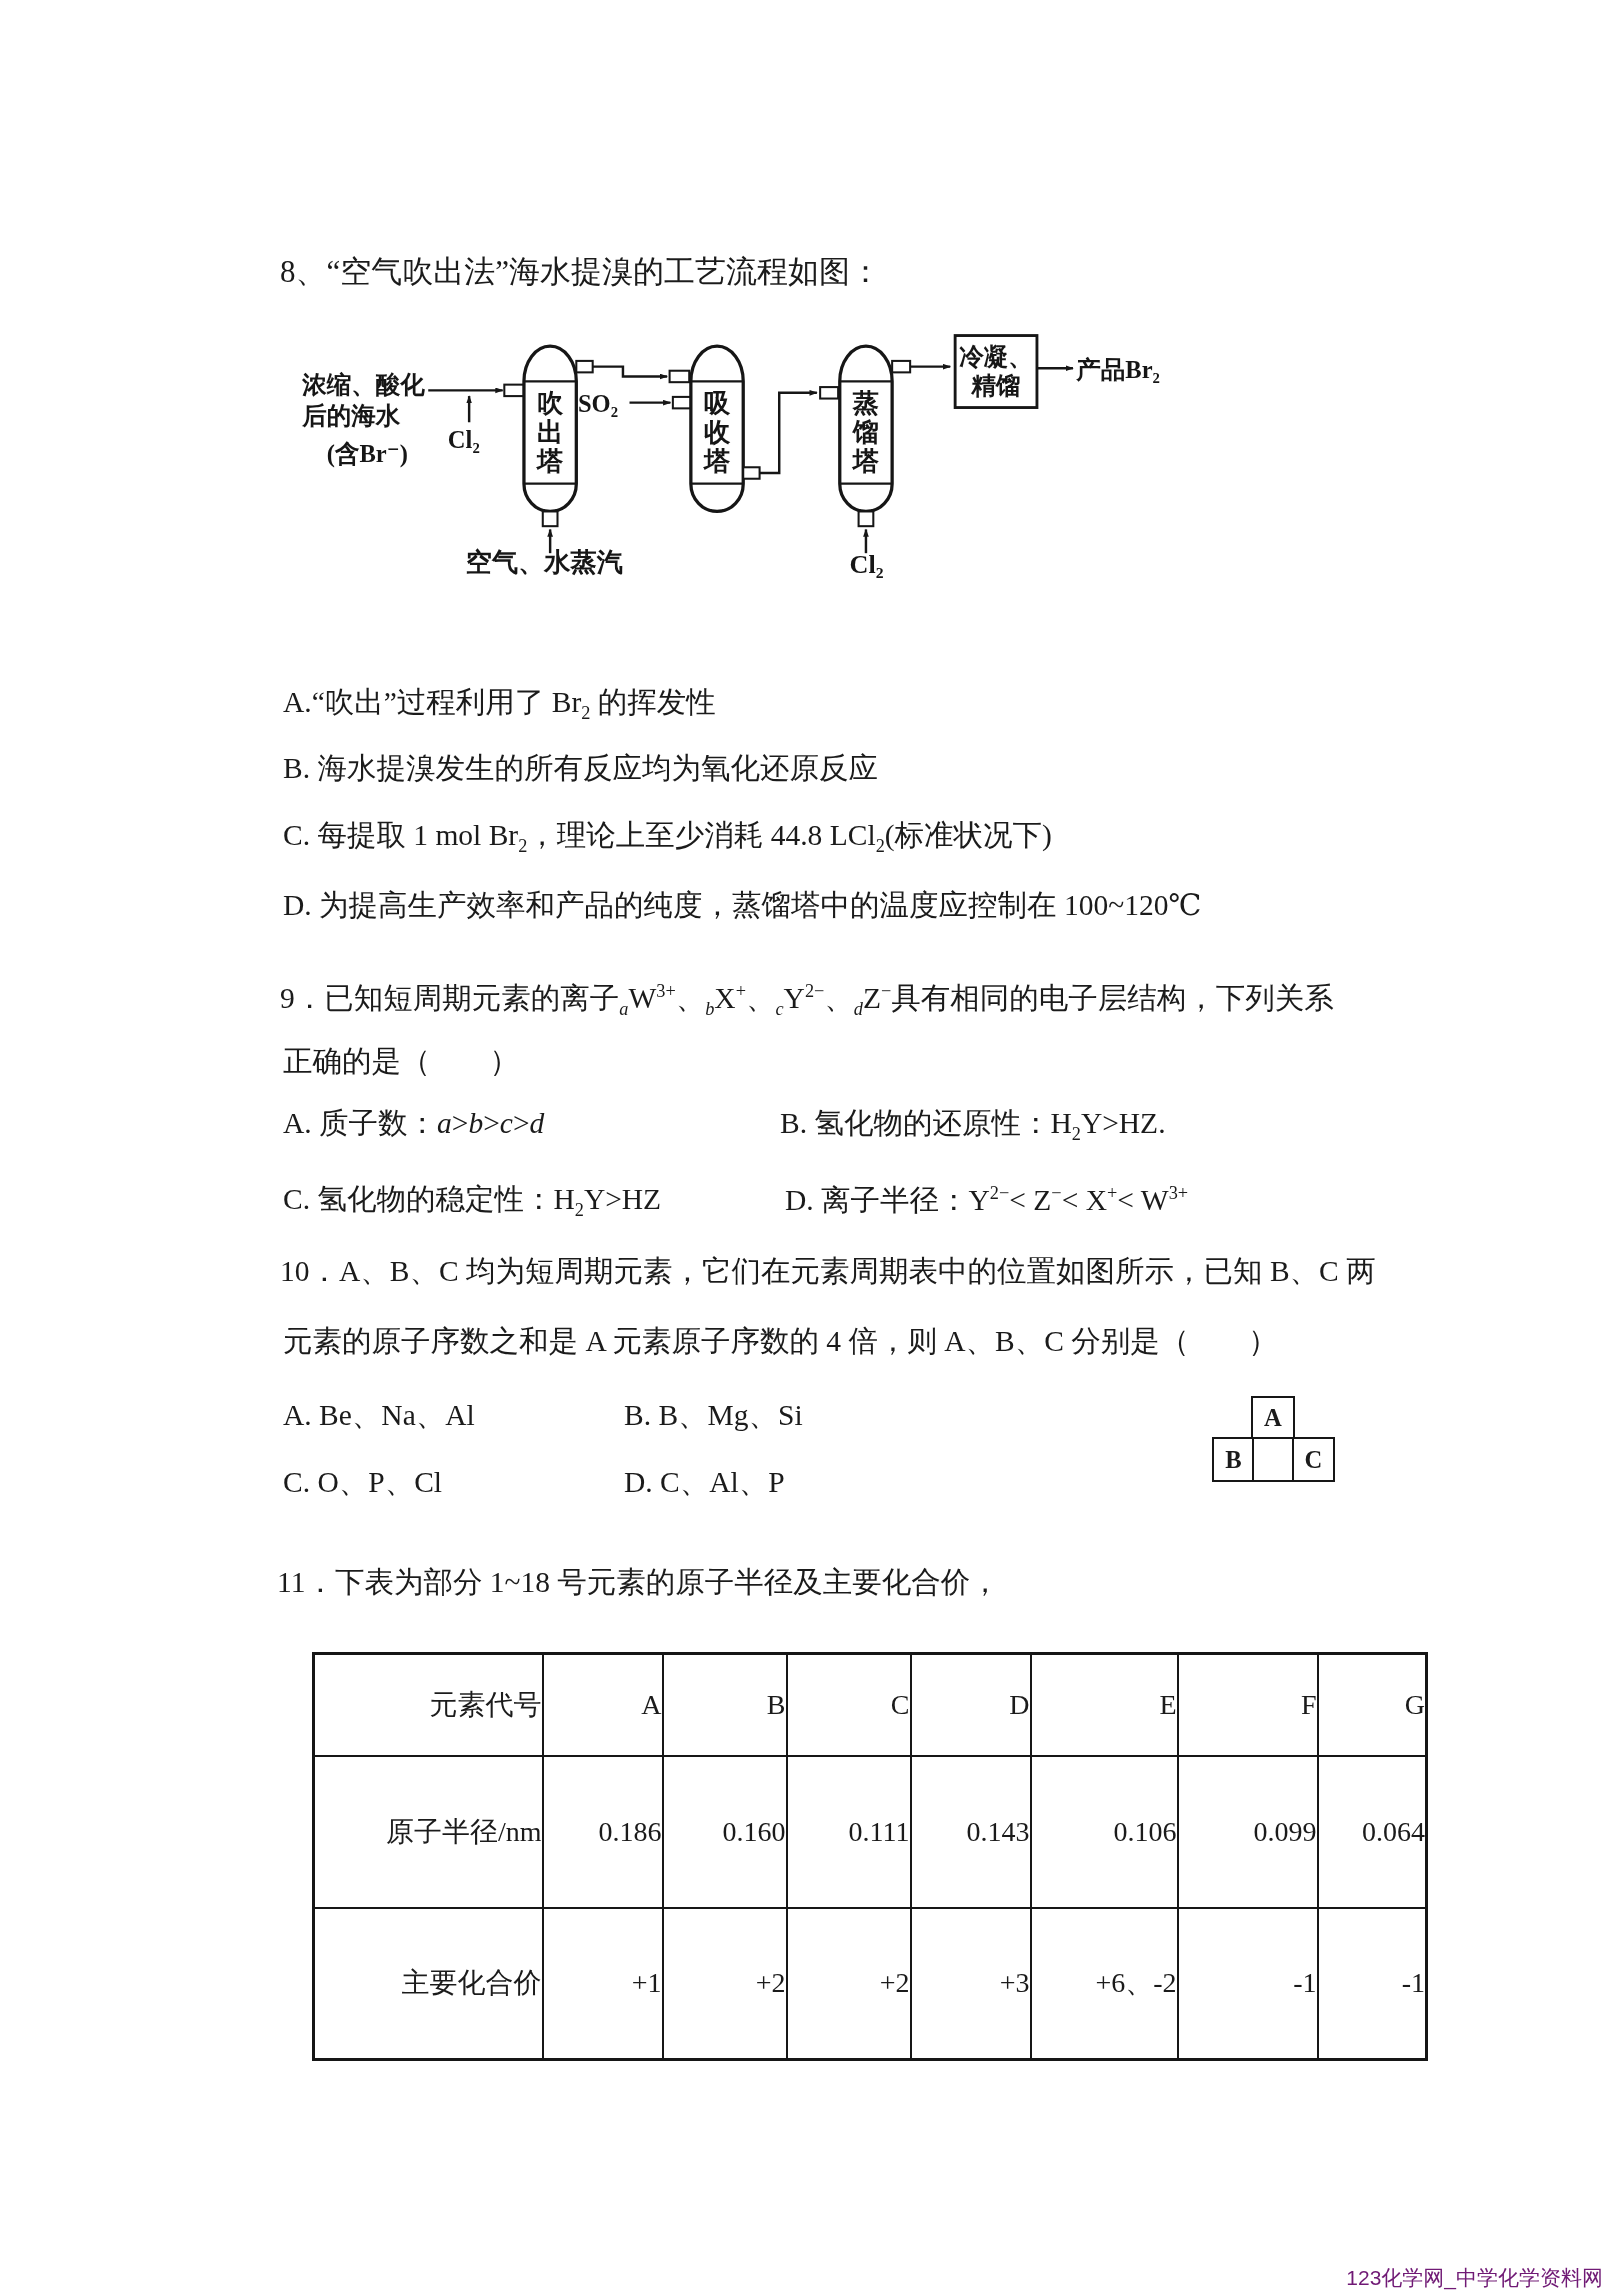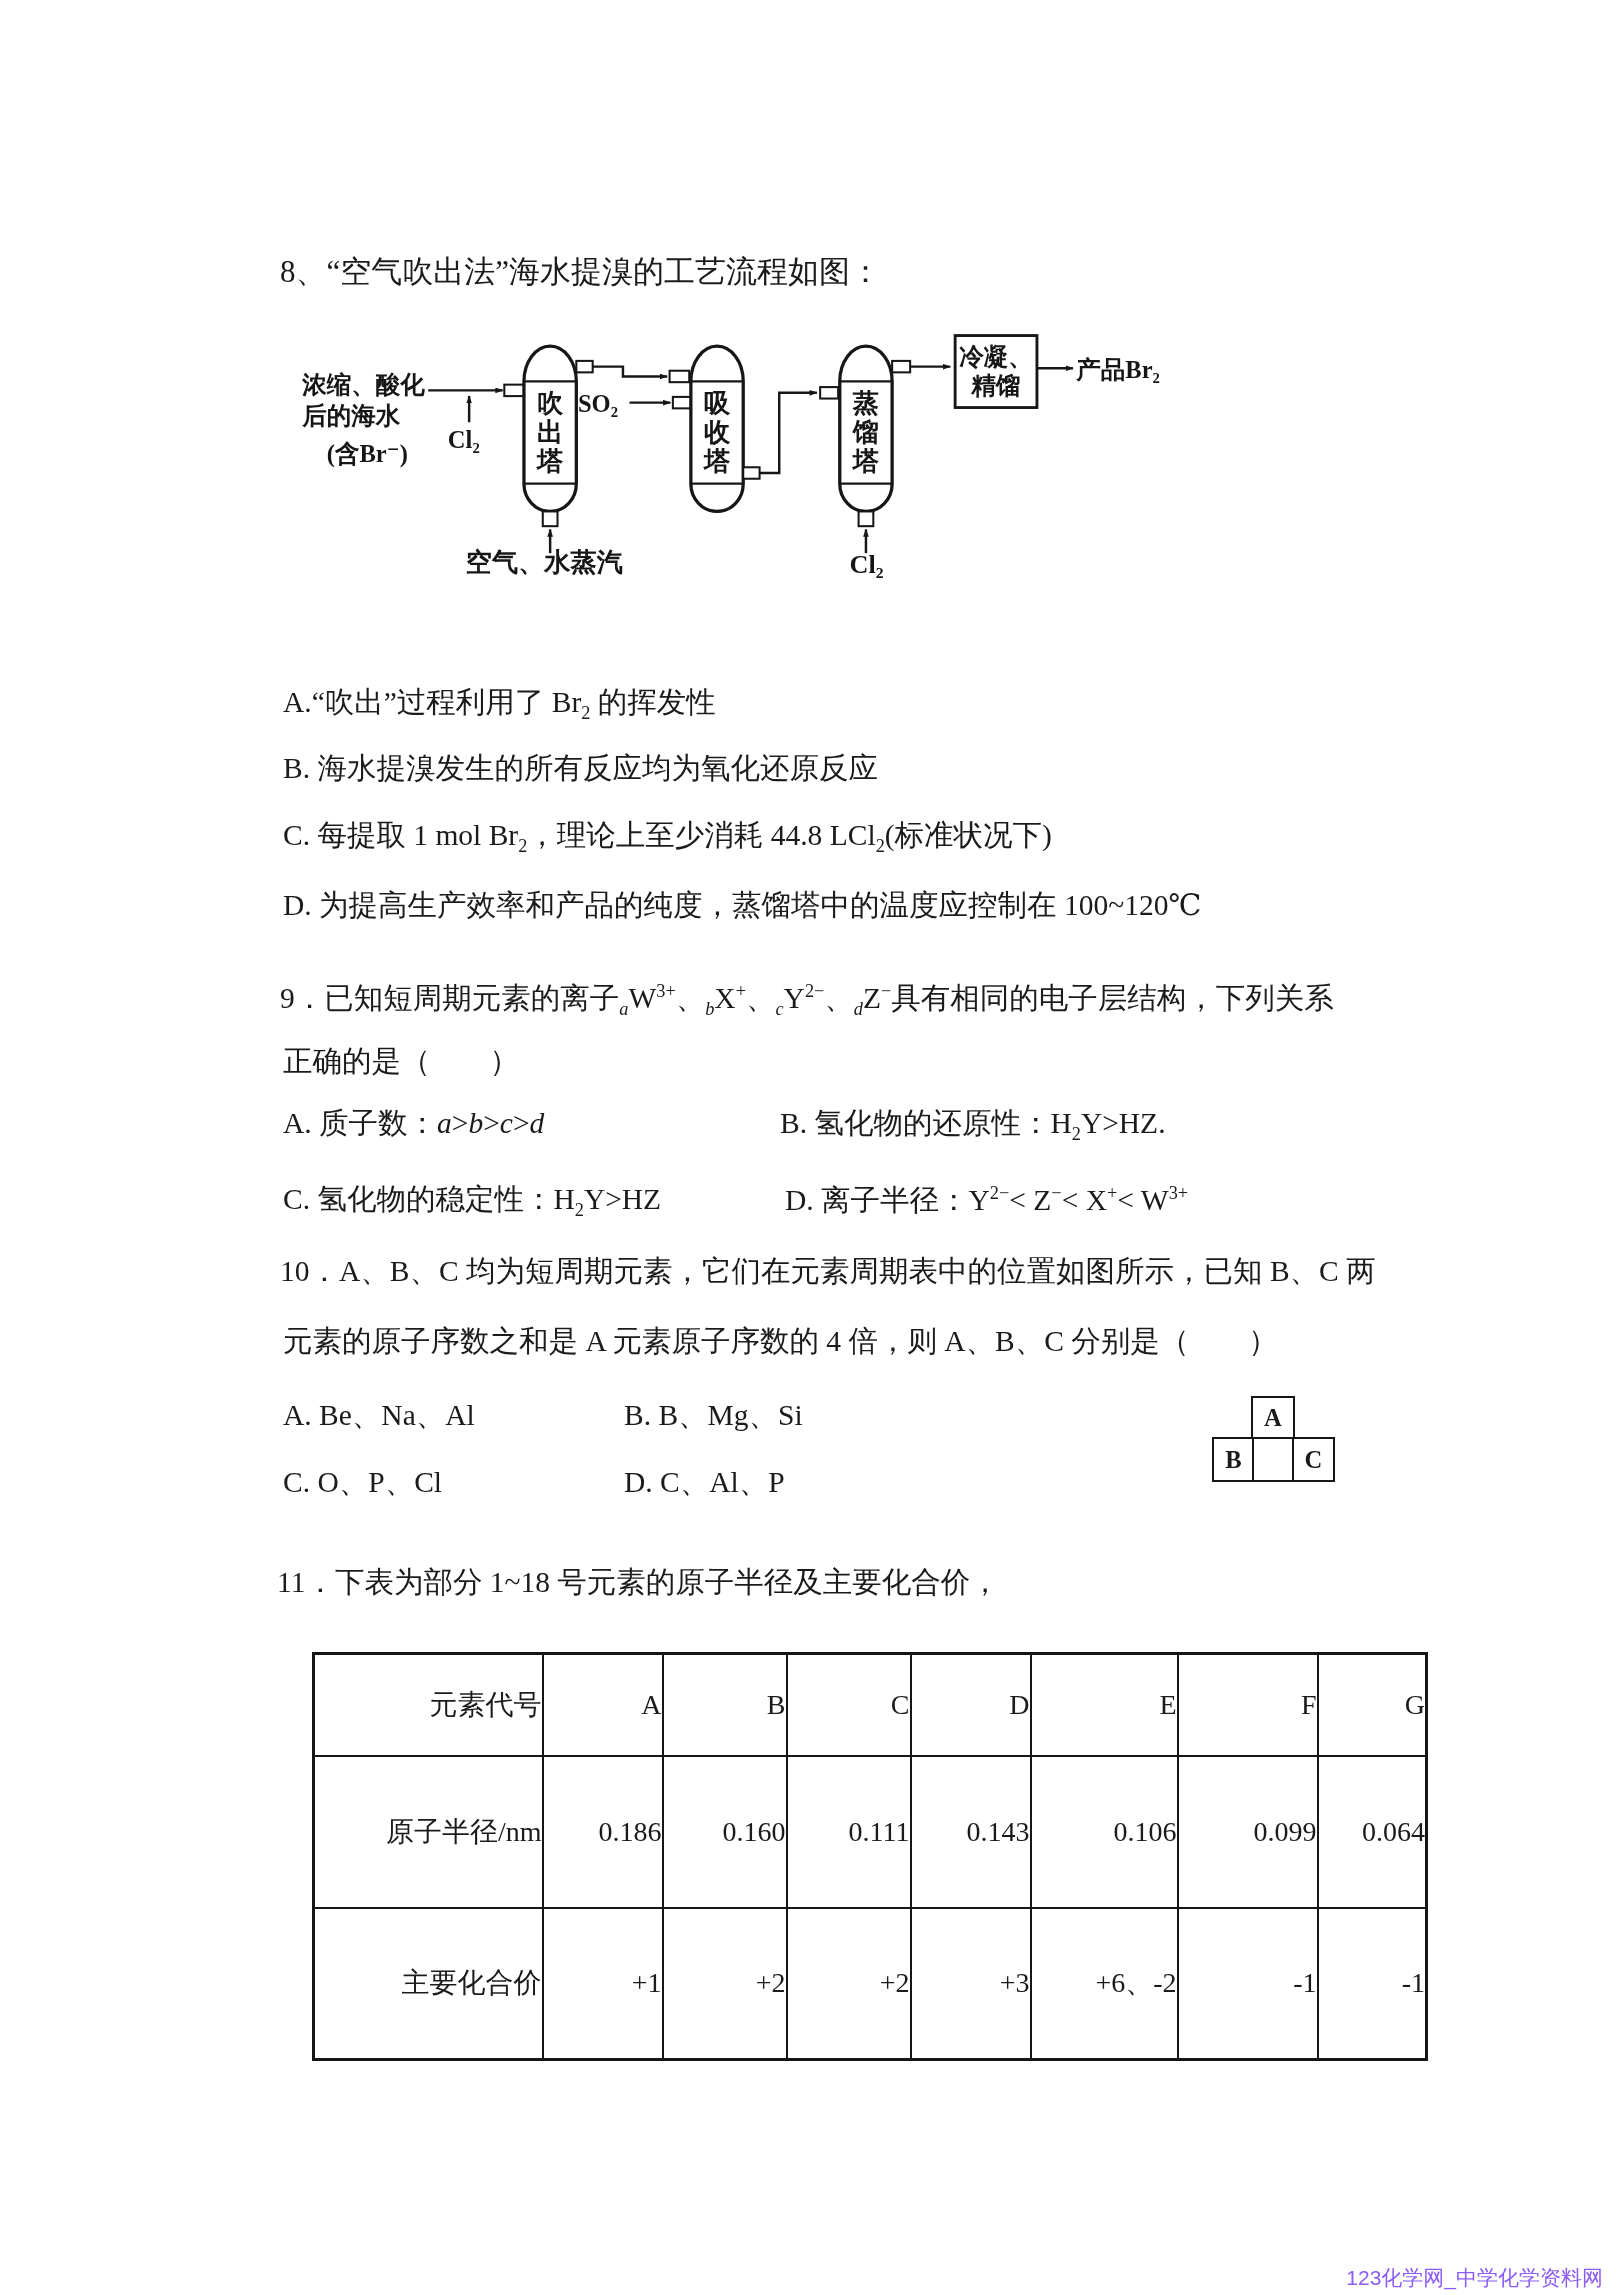--- a/index.html
+++ b/index.html
@@ -24,21 +24,21 @@
   .stub{stroke:#161616;stroke-width:2.5;fill:#ffffff;}
   
   .pcell{position:absolute;border:2.5px solid #161616;box-sizing:border-box;background:#fff;
          display:flex;align-items:center;justify-content:center;
          font-size:24.6px;font-weight:bold;}
   
   #q11-table{position:absolute;left:312px;top:1616px;border-collapse:collapse;table-layout:fixed;
              font-size:28px;text-align:right;border:3.3px solid #161616;margin-top:36px;}
   #q11-table td{border:2px solid #161616;padding:0;vertical-align:middle;}
   .footer{position:absolute;top:2142px;left:0;width:100%;text-align:center;font-size:28px;}
-  .watermark{position:absolute;top:2264px;right:21px;font-size:21px;color:#8b5cf6;
+  .watermark{position:absolute;top:2264px;right:21px;font-size:21px;color:#701a75;
              font-family:"Liberation Sans","DejaVu Sans",sans-serif;}
 </style>
 </head>
 <body>
 
 <div id="page">
 
   <div class="line title" style="left:280px;top:254px">8、“空气吹出法”海水提溴的工艺流程如图：</div>
 
   <svg id="flow-diagram" width="983" height="270" viewBox="0 0 1200 330">

